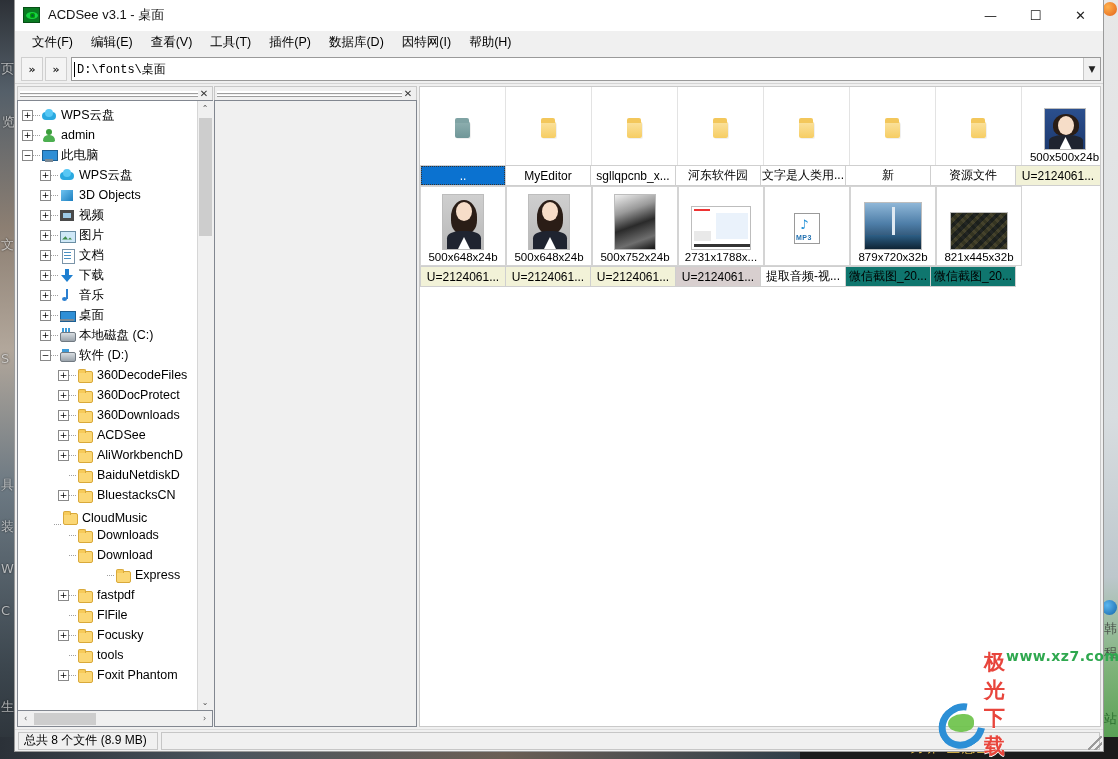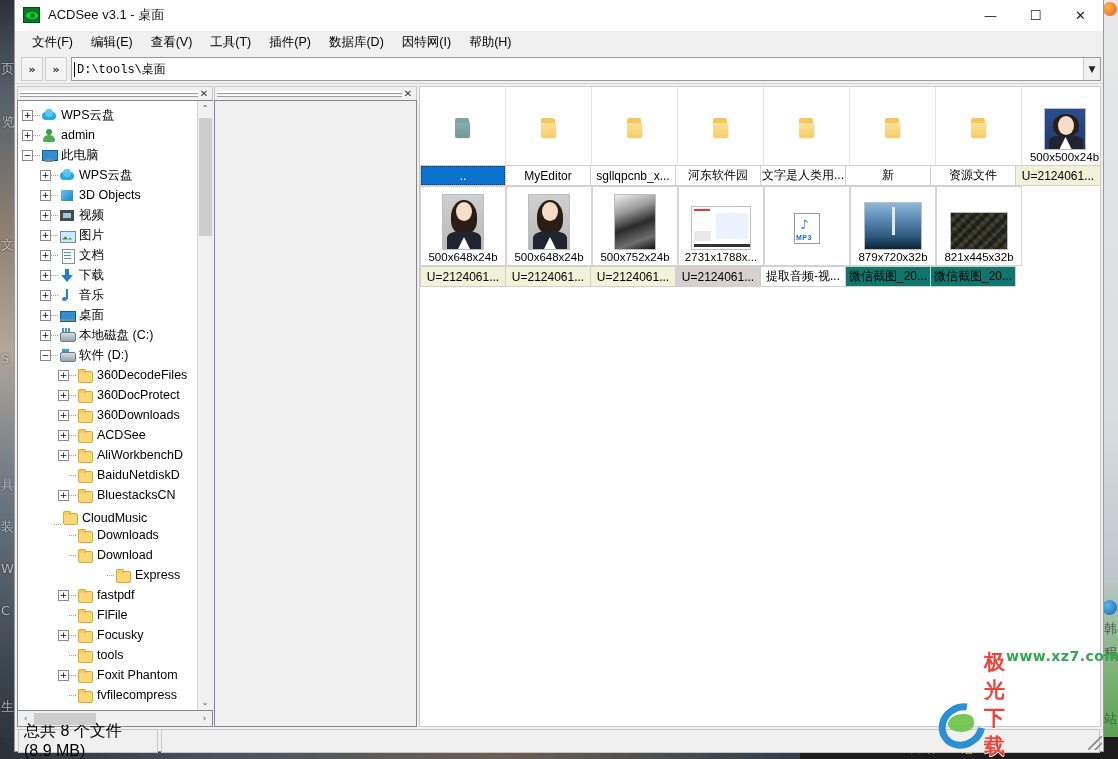--- a/index.html
+++ b/index.html
@@ -286,22 +286,22 @@
     font-family:"DejaVu Sans",sans-serif; }
   .mp3-ico .t{ position:absolute; left:2px; bottom:3px; font-size:7px; font-weight:bold;
     color:#1f6fb0; letter-spacing:.5px; }
 
   
   #statusbar {
     height:22px; display:flex; align-items:center; background:#f0f0f0; flex:none;
     border-top:1px solid #dcdcdc;
   }
   .status-cell {
-    height:24px; border:1px solid #c6c6c6; background:#f0f0f0;
-    display:flex; align-items:center; padding:0 5px; font-size:16px; color:#000;
+    height:18px; border:1px solid #c6c6c6; background:#f0f0f0;
+    display:flex; align-items:center; padding:0 5px; font-size:12px; color:#000;
     margin-left:3px;
   }
   #status-main { width:140px; }
   #status-rest { flex:1; margin-right:3px; }
 
   
   #grip-corner{
     position:absolute; right:1px; bottom:1px; width:14px; height:14px;
     background:
       linear-gradient(135deg,transparent 45%,#9a9a9a 45%,#9a9a9a 55%,transparent 55%) ,
@@ -377,21 +377,21 @@
     <div class="menu-item">因特网(I)</div>
     <div class="menu-item">帮助(H)</div>
   </div>
 
   <div id="toolbar-row">
     <div class="tb-sep"></div>
     <div class="tb-chunk">»</div>
     <div class="tb-chunk">»</div>
     <div id="address-wrap">
       <div id="address-caret"></div>
-      <div id="address-text" title="路径">D:\tools\桌面</div>
+      <div id="address-text" title="路径">D:\fonts\桌面</div>
       <div id="address-drop">▼</div>
     </div>
   </div>
 
   <div id="body-area">
 
     <div id="left-col">
       <div class="panel-head">
         <div class="grip"></div>
         <div class="panel-x">✕</div>
@@ -564,26 +564,20 @@
               <div class="expander none"></div>
               <div class="dots"></div>
               <div class="ticon ic-folder"></div>
               <div class="tlabel">tools</div>
             </div>
             <div class="tnode" style="padding-left: 40px;">
               <div class="expander">+</div>
               <div class="dots"></div>
               <div class="ticon ic-folder"></div>
               <div class="tlabel">Foxit Phantom</div>
-            </div>
-            <div class="tnode" style="padding-left: 40px;">
-              <div class="expander none"></div>
-              <div class="dots"></div>
-              <div class="ticon ic-folder"></div>
-              <div class="tlabel">fvfilecompress</div>
             </div>
           </div>
         <div class="vsb">
           <div class="sb-arrow">⌃</div>
           <div class="sb-track">
             <div class="sb-thumb" style="top:2px;height:118px;"></div>
           </div>
           <div class="sb-arrow">⌄</div>
         </div>
       </div>

